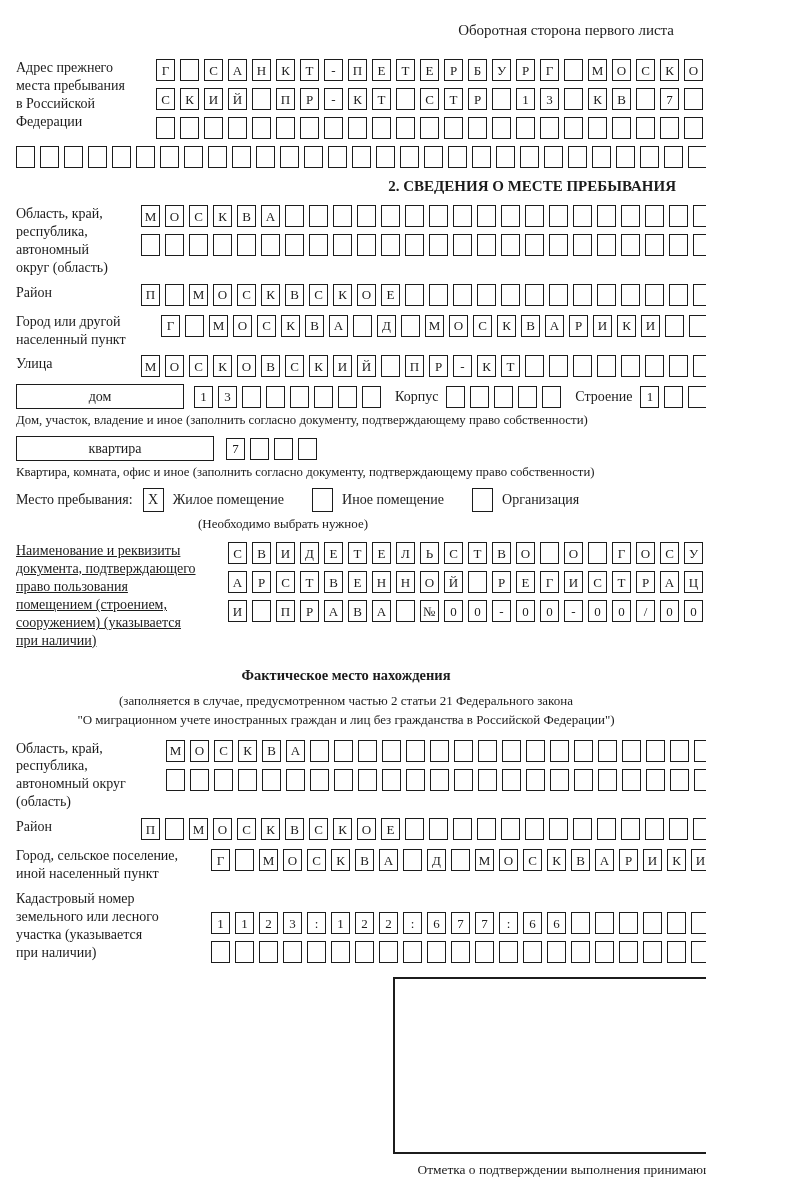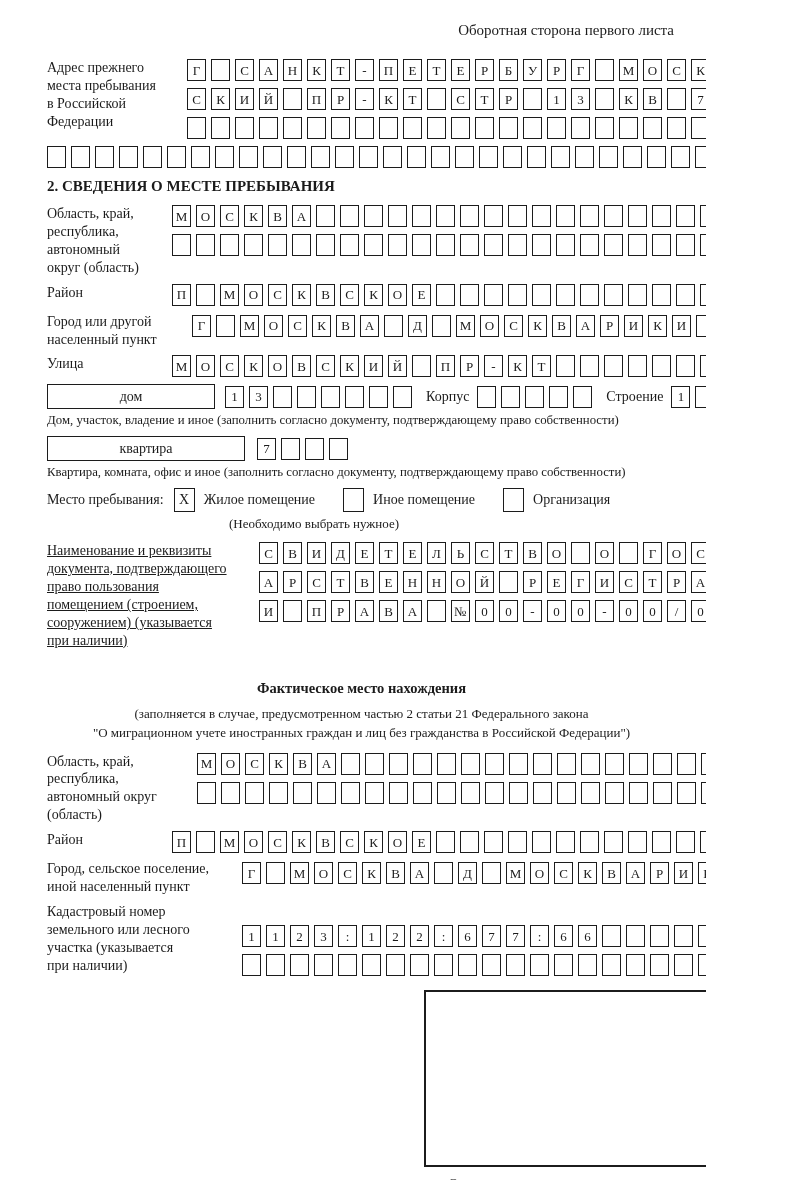--- a/index.html
+++ b/index.html
@@ -1,35 +1,35 @@
 <!DOCTYPE html>
 <html><head>
 <meta charset="utf-8">
 <style>
   html,body{margin:0;padding:0;background:#fff;}
   .page{
     position:relative;width:706px;height:1180px;box-sizing:border-box;
-    padding:14px 30px 0 47px;background:#fff;color:#1b1b1b;
+    padding:14px 30px 0 16px;background:#fff;color:#1b1b1b;
     font-family:"Liberation Serif","DejaVu Serif",serif;overflow:hidden;
   }
   .hdr{ text-align:right;font-size:15px;margin:8px 2px 20px 0;}
   .frow{display:flex;align-items:flex-start;margin-bottom:7px;}
   .lblcol{font-size:14px;line-height:1.28;flex-shrink:0;}
   .w140{width:140px;} .w125{width:125px;} .w145{width:145px;} .w212{width:212px;text-decoration:underline;} .w150{width:150px;} .w195{width:195px;}
   .cells-col{display:flex;flex-direction:column;gap:7px;}
   .cellrow{display:flex;gap:5px;}
   .cell{
     box-sizing:border-box;width:19px;height:22px;border:1.5px solid #1c1c1c;
     display:flex;align-items:center;justify-content:center;
     font-size:13px;line-height:1;flex-shrink:0;background:#fff;
   }
   .note{font-size:12.8px;margin:2px 0 8px 0;}
   .note.center{text-align:center;}
-  .sec-title{font-size:15px;font-weight:bold;text-align:left;margin:10px 0 10px 0;}
-  .sub-title{font-size:14.5px;font-weight:bold;text-align:center;margin:30px 0 8px 0;}
+  .sec-title{font-size:15px;font-weight:bold;text-align:right;margin:10px 0 10px 0;}
+  .sub-title{font-size:14.5px;font-weight:bold;text-align:center;margin:17px 0 8px 0;}
   .wide-box{
     box-sizing:border-box;border:1.6px solid #1c1c1c;height:25px;
     display:flex;align-items:center;justify-content:center;font-size:14px;flex-shrink:0;background:#fff;
   }
   .bw168{width:168px;margin-right:10px;} .bw198{width:198px;margin-right:12px;}
   .houserow{display:flex;align-items:center;margin-bottom:4px;}
   .inline-lbl{font-size:14px;margin:0 8px 0 14px;white-space:nowrap;}
   .stayrow{display:flex;align-items:center;font-size:14px;margin:8px 0 4px 0;}
   .chk{
     box-sizing:border-box;width:21px;height:24px;border:1.5px solid #1c1c1c;

